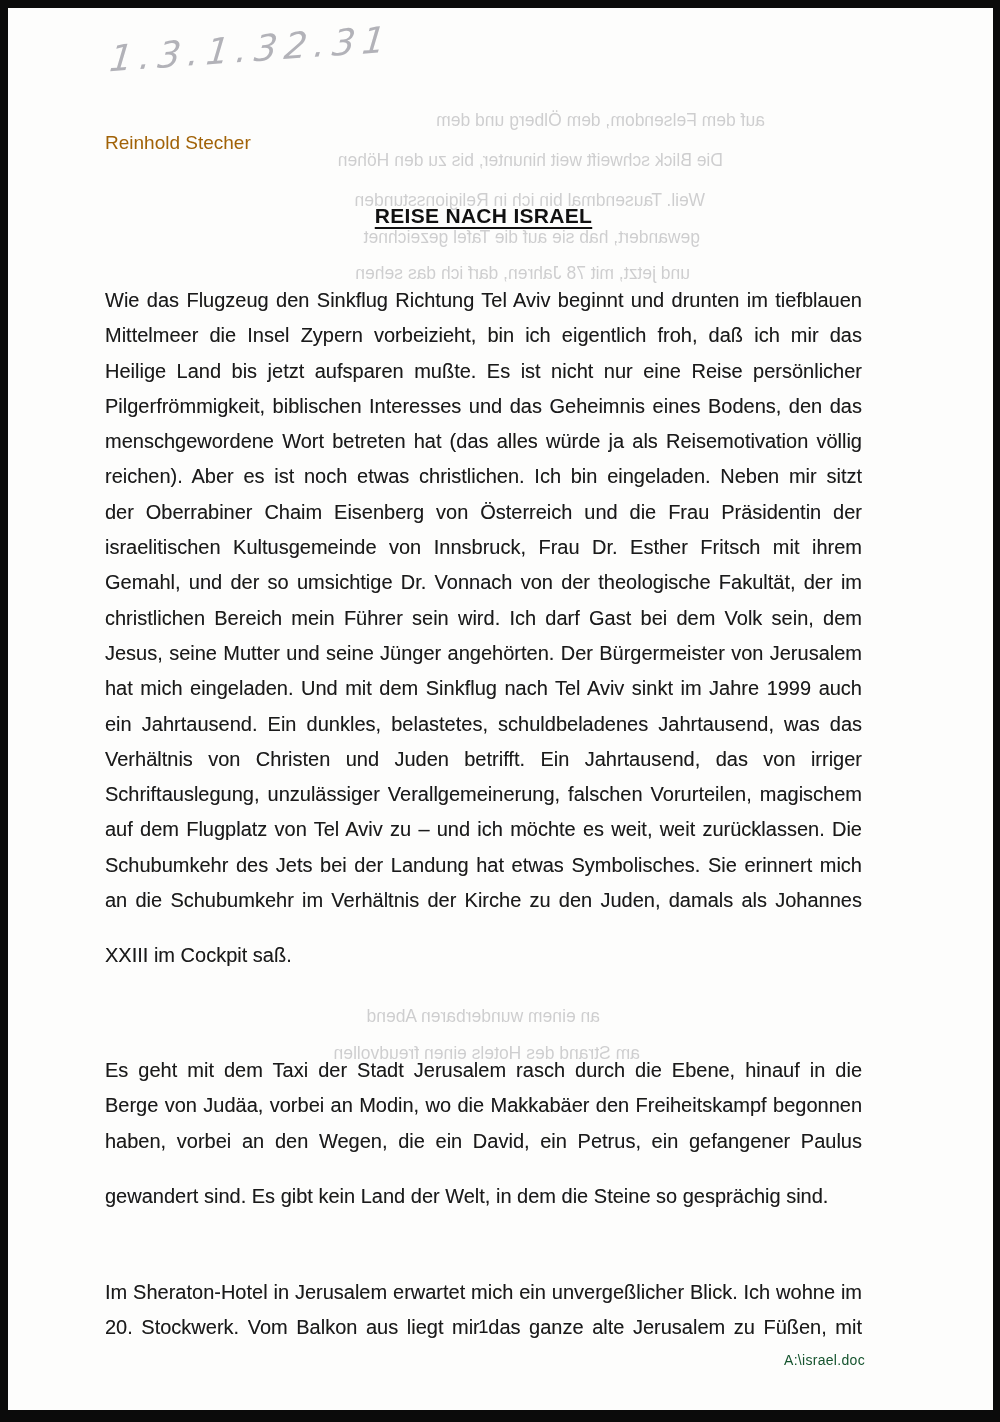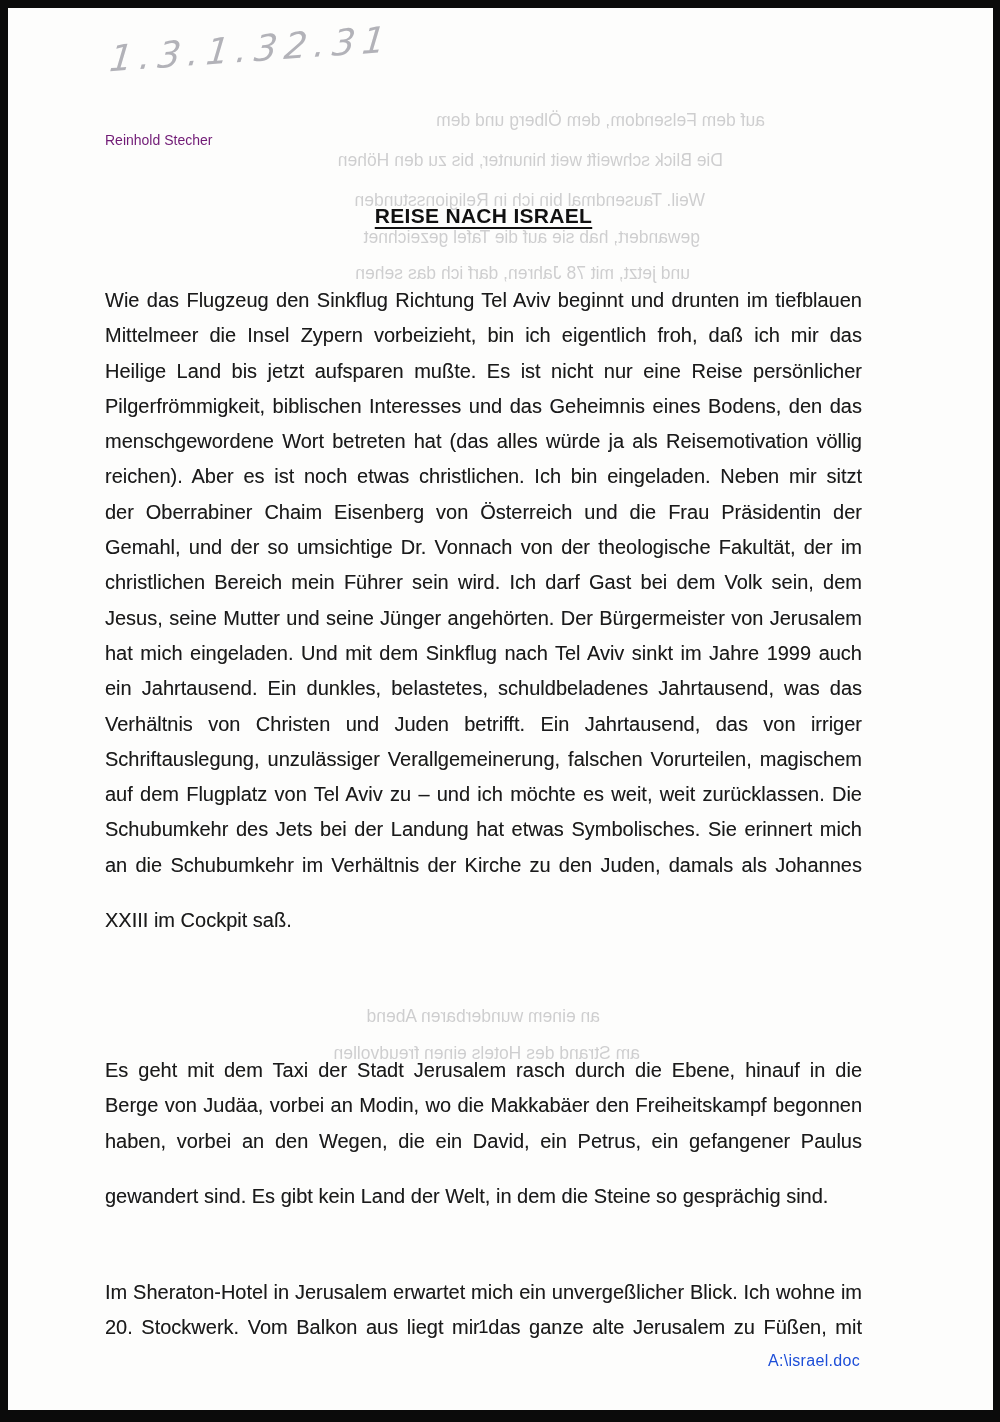--- a/index.html
+++ b/index.html
@@ -19,21 +19,21 @@
   #handwritten{
     position:absolute;left:112px;top:38px;
     font-family:"DejaVu Sans",sans-serif;font-style:italic;
     font-size:36px;color:#a0a0a8;opacity:.8;letter-spacing:7px;
     transform:rotate(-4deg) skewX(-10deg);transform-origin:left top;
     white-space:nowrap;
   }
 
   #author{
     position:absolute;left:105px;top:132px;
-    font-size:14px;color:#701a75;
+    font-size:19px;color:#a16207;
   }
 
   #doc-title{
     position:absolute;left:105px;top:204px;width:757px;
     text-align:center;font-size:21px;font-weight:bold;color:#111;
     letter-spacing:.3px;
     text-decoration:underline;text-decoration-thickness:2px;text-underline-offset:4px;
   }
 
   .para{position:absolute;left:105px;width:757px;}
@@ -55,22 +55,22 @@
     font-size:17.5px;color:#8f8f93;opacity:.42;
     transform:scaleX(-1);filter:blur(.7px);
     white-space:nowrap;overflow:hidden;text-align:left;
   }
 
   #page-number{
     position:absolute;left:105px;top:1316px;width:757px;
     text-align:center;font-size:18.5px;color:#161616;
   }
   #footer-path{
-    position:absolute;left:768px;top:1352px;
-    font-size:16px;color:#1d4ed8;letter-spacing:.3px;
+    position:absolute;left:784px;top:1352px;
+    font-size:14px;color:#14532d;letter-spacing:.3px;
   }
 </style>
 </head>
 <body>
 
 <div id="canvas">
 
   <div id="ghost-layer">
       <div class="ghost-line" style="left: 335px; top: 110px; width: 430px;">auf dem Felsendom, dem Ölberg und dem</div>
       <div class="ghost-line" style="left: 278px; top: 150px; width: 445px;">Die Blick schweift weit hinunter, bis zu den Höhen</div>
@@ -88,20 +88,21 @@
   <div id="doc-title">REISE NACH ISRAEL</div>
 
   <div id="para-1" class="para end-left">
       <div class="t-line">Wie das Flugzeug den Sinkflug Richtung Tel Aviv beginnt und drunten im tiefblauen</div>
       <div class="t-line">Mittelmeer die Insel Zypern vorbeizieht, bin ich eigentlich froh, daß ich mir das</div>
       <div class="t-line">Heilige Land bis jetzt aufsparen mußte. Es ist nicht nur eine Reise persönlicher</div>
       <div class="t-line">Pilgerfrömmigkeit, biblischen Interesses und das Geheimnis eines Bodens, den das</div>
       <div class="t-line">menschgewordene Wort betreten hat (das alles würde ja als Reisemotivation völlig</div>
       <div class="t-line">reichen). Aber es ist noch etwas christlichen. Ich bin eingeladen. Neben mir sitzt</div>
       <div class="t-line">der Oberrabiner Chaim Eisenberg von Österreich und die Frau Präsidentin der</div>
+      <div class="t-line">israelitischen Kultusgemeinde von Innsbruck, Frau Dr. Esther Fritsch mit ihrem</div>
       <div class="t-line">Gemahl, und der so umsichtige Dr. Vonnach von der theologische Fakultät, der im</div>
       <div class="t-line">christlichen Bereich mein Führer sein wird. Ich darf Gast bei dem Volk sein, dem</div>
       <div class="t-line">Jesus, seine Mutter und seine Jünger angehörten. Der Bürgermeister von Jerusalem</div>
       <div class="t-line">hat mich eingeladen. Und mit dem Sinkflug nach Tel Aviv sinkt im Jahre 1999 auch</div>
       <div class="t-line">ein Jahrtausend. Ein dunkles, belastetes, schuldbeladenes Jahrtausend, was das</div>
       <div class="t-line">Verhältnis von Christen und Juden betrifft. Ein Jahrtausend, das von irriger</div>
       <div class="t-line">Schriftauslegung, unzulässiger Verallgemeinerung, falschen Vorurteilen, magischem</div>
       <div class="t-line">auf dem Flugplatz von Tel Aviv zu – und ich möchte es weit, weit zurücklassen. Die</div>
       <div class="t-line">Schubumkehr des Jets bei der Landung hat etwas Symbolisches. Sie erinnert mich</div>
       <div class="t-line">an die Schubumkehr im Verhältnis der Kirche zu den Juden, damals als Johannes</div>

